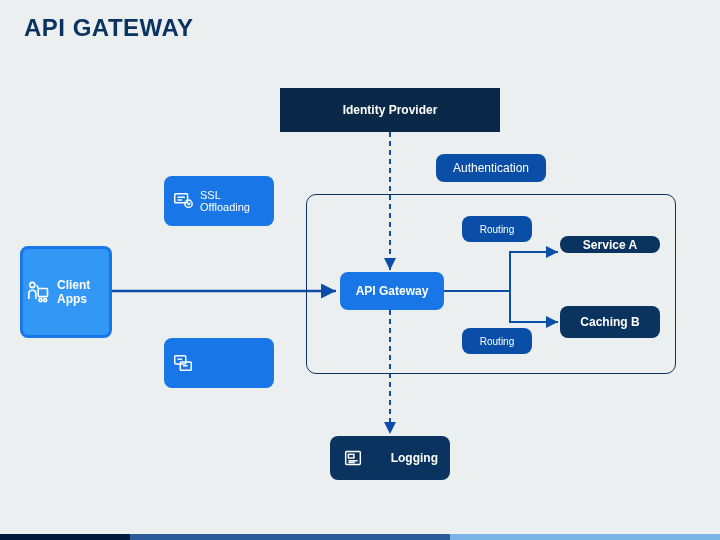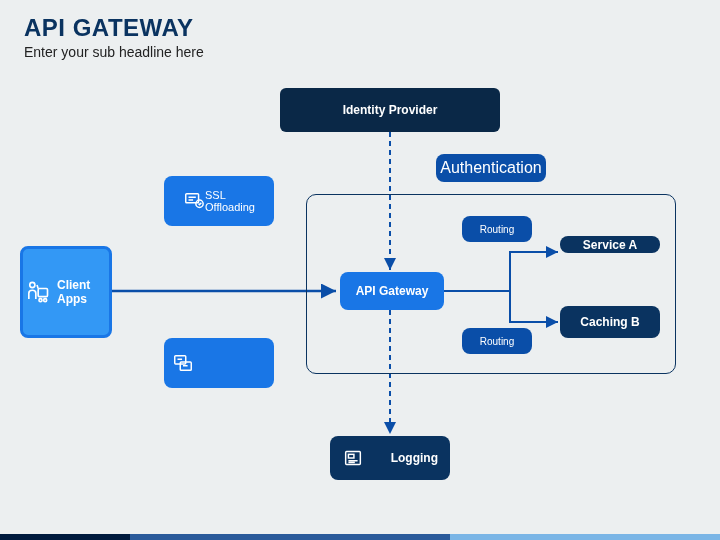--- a/index.html
+++ b/index.html
@@ -1,23 +1,23 @@
 <!DOCTYPE html>
 <html><head>
 <meta charset="utf-8">
 <style>
 *{box-sizing:border-box;margin:0;padding:0}
 body{width:720px;height:540px;background:#eceff0;font-family:Arial,sans-serif;position:relative;overflow:hidden}
 .hdr{padding:14px 24px 6px}
 .title{font-size:24px;font-weight:bold;color:#0a3360;letter-spacing:0.5px}
 .sub{font-size:14px;color:#222;margin-top:2px}
 .box{position:absolute;display:flex;align-items:center;justify-content:center;border-radius:8px;color:#fff;font-size:12px;font-weight:bold}
-.identity{left:280px;top:88px;width:220px;height:44px;background:#0a2847;border-radius:6px}
-.auth{left:436px;top:154px;width:110px;height:28px;background:#0a4ea8;font-size:16px;font-weight:normal}
-.ssl{left:164px;top:176px;width:110px;height:50px;background:#1976e6;font-size:11px;font-weight:normal;padding:0 24px;justify-content:center}
+.identity{left:280px;top:88px;width:220px;height:44px;background:#0a2847;border-radius:0}
+.auth{left:436px;top:154px;width:110px;height:28px;background:#0a4ea8;font-size:12px;font-weight:normal}
+.ssl{left:164px;top:176px;width:110px;height:50px;background:#1976e6;font-size:11px;font-weight:normal;gap:6px;padding:0 8px;justify-content:flex-start}
 .cache{left:164px;top:338px;width:110px;height:50px;background:#1976e6;font-size:11px;font-weight:normal;gap:6px;padding:0 8px;justify-content:flex-start}
 .client{left:20px;top:246px;width:92px;height:92px;background:#3398f5;border:3px solid #1976e6;flex-direction:row;gap:6px;font-size:12px}
 .gw-frame{position:absolute;left:306px;top:194px;width:370px;height:180px;border:1px solid #0a3360;border-radius:10px}
 .gw{left:340px;top:272px;width:104px;height:38px;background:#1976e6}
 .routing1{left:462px;top:216px;width:70px;height:26px;background:#0a4ea8;font-size:10px;font-weight:normal}
 .routing2{left:462px;top:328px;width:70px;height:26px;background:#0a4ea8;font-size:10px;font-weight:normal}
 .svcA{left:560px;top:236px;width:100px;height:17px;background:#0a3360}
 .svcB{left:560px;top:306px;width:100px;height:32px;background:#0a3360}
 .logging{left:330px;top:436px;width:120px;height:44px;background:#0a3360;gap:8px;justify-content:space-between;padding:0 12px}
 .icon{width:28px;height:28px;flex-shrink:0}
@@ -26,21 +26,20 @@
 .footer{position:absolute;bottom:0;left:0;width:720px;height:6px;display:flex}
 .f1{width:130px;background:#001a3d}
 .f2{width:320px;background:#2a5a9a}
 .f3{flex:1;background:#7ab5e6}
 </style>
 </head>
 <body>
 
 <div class="hdr">
   <div class="title">API GATEWAY</div>
-  <div class="sub">Enter your sub headline here</div>
 </div>
 
 <svg style="position:absolute;left:0;top:0;width:720px;height:540px;pointer-events:none">
   <defs>
     <marker id="arr" markerWidth="8" markerHeight="8" refX="6" refY="3" orient="auto">
         <path d="M0,0 L6,3 L0,6 Z" fill="#0a4ea8"></path>
       </marker>
   </defs>
 
   <line x1="390" y1="132" x2="390" y2="270" stroke="#0a4ea8" stroke-width="2" stroke-dasharray="5,4" marker-end="url(#arr)"></line>

